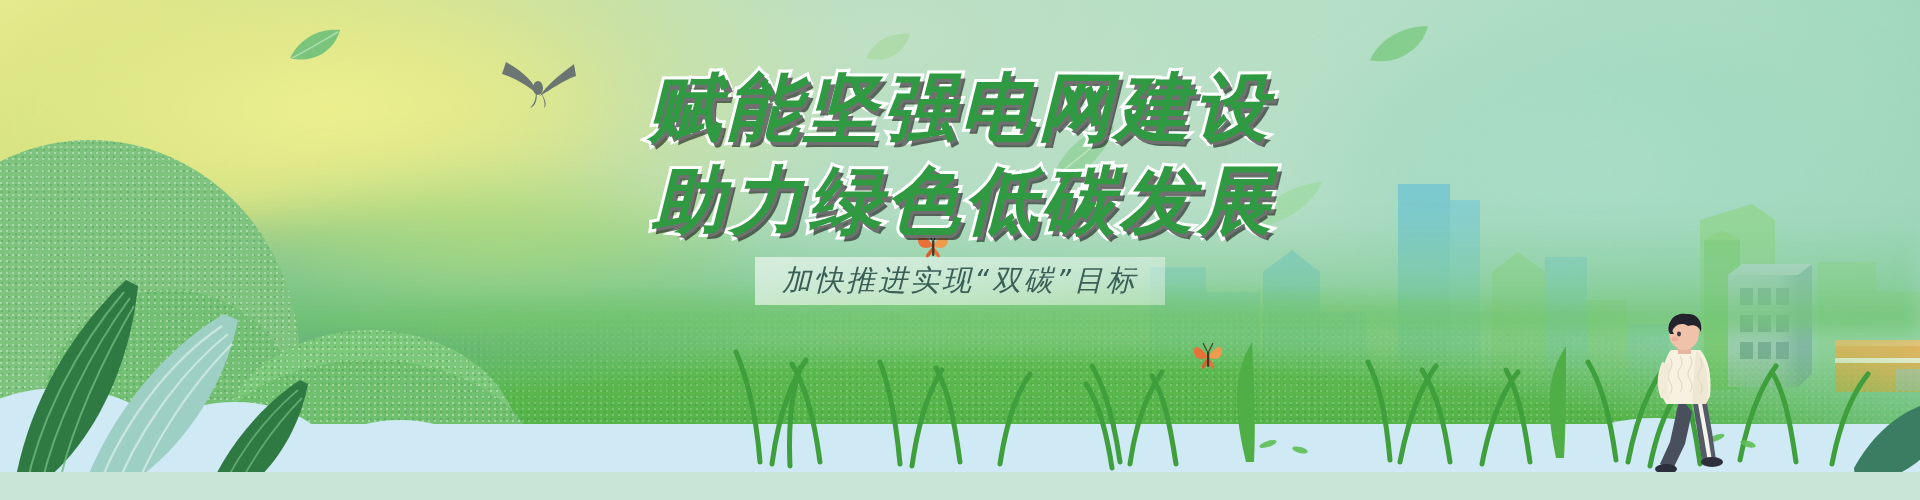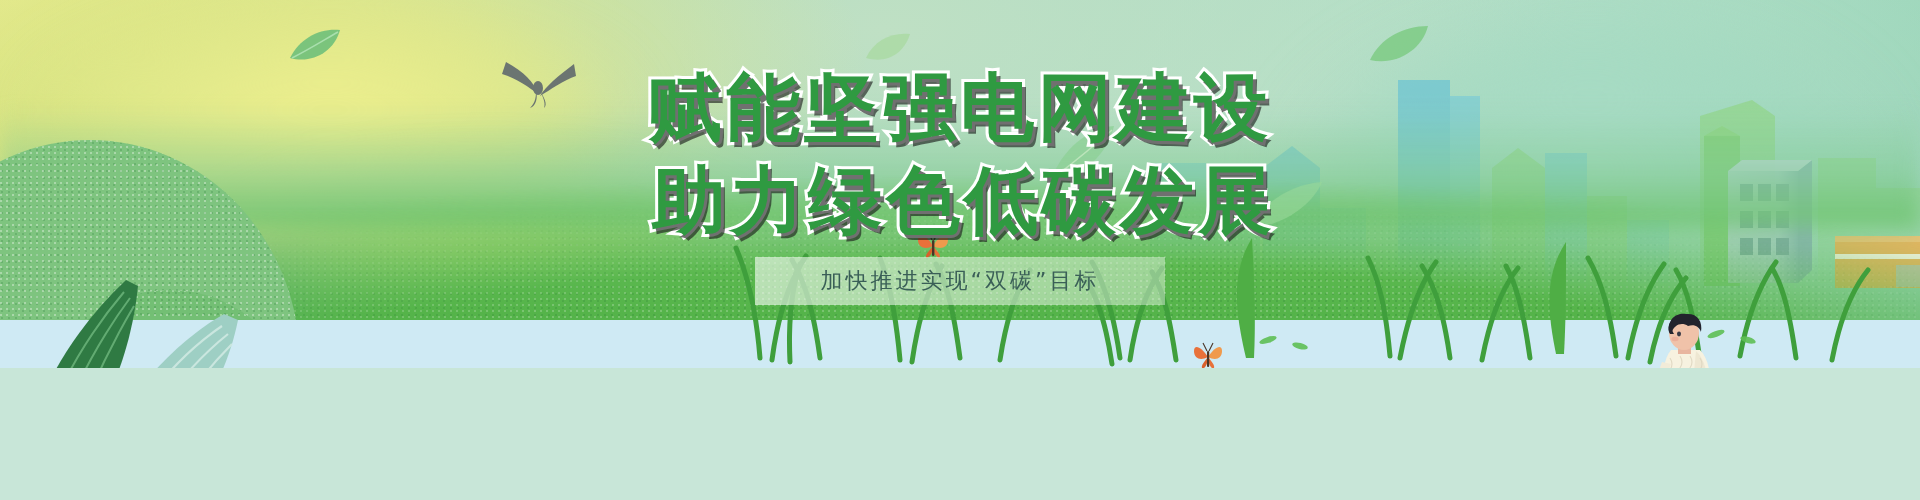--- a/index.html
+++ b/index.html
@@ -5,22 +5,23 @@
   * { margin:0; padding:0; box-sizing:border-box; }
   html, body {
     width:1920px; height:500px;
     overflow:hidden;
     font-family:"Liberation Sans", sans-serif;
     background:#c8e6d8;
   }
 
   #banner {
     position:relative;
-    width:1920px; height:368px;
+    width:1920px; height:472px;
     overflow:hidden;
+    font-style:italic;
   }
 
   
   .bg-base {
     position:absolute; inset:0;
     background:
       radial-gradient(ellipse 900px 420px at 18% 18%, #e3e88a 0%, #d7e67f00 58%),
       radial-gradient(ellipse 760px 380px at 8% 42%, #cfe07a 0%, #cfe07a00 62%),
       radial-gradient(ellipse 1100px 520px at 46% 8%,  #bfe0c4 0%, #bfe0c400 66%),
       radial-gradient(ellipse 1200px 560px at 72% 30%, #b5dfc9 0%, #b5dfc900 70%),
@@ -124,21 +125,21 @@
     position:absolute;
     left:50%; transform:translateX(-50%);
     top:257px;
     width:410px; height:48px;
     background:linear-gradient(to right, rgba(255,255,255,.58), rgba(255,255,255,.40));
     z-index:40;
     display:flex; align-items:center; justify-content:center;
   }
   .subtitle {
     font-family:"DejaVu Sans", sans-serif;
-    font-size:22px;
+    font-size:29px;
     letter-spacing:3px;
     color:#3a5f57;
     white-space:nowrap;
   }
 
   
   .person { position:absolute; z-index:30; }
 
   
   .leaf { position:absolute; }

